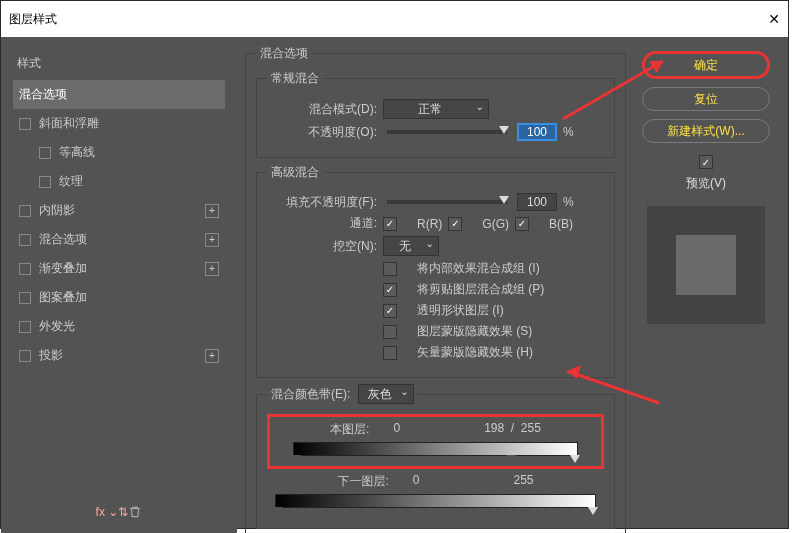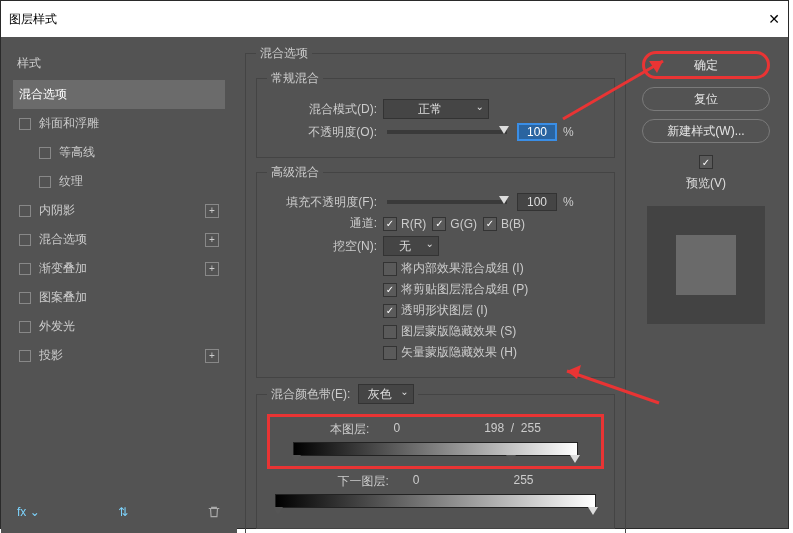--- a/index.html
+++ b/index.html
@@ -10,49 +10,49 @@
 .body { display: flex; height: calc(100% - 28px); }
 .sidebar { width: 236px; background: #535353; padding: 10px 12px; display: flex; flex-direction: column; }
 .list { flex: 1; }
 .list-hdr { font-size: 12px; color: #ccc; padding: 8px 4px; }
 .list-item { display: flex; align-items: center; justify-content: space-between; padding: 6px 6px; font-size: 12px; color: #ccc; cursor: pointer; }
 .list-item.selected { background: #6b6b6b; color: #fff; }
 .list-item .chk { width: 12px; height: 12px; border: 1px solid #888; margin-right: 8px; display: inline-block; }
 .list-item .lbl { flex: 1; }
 .list-item.sub { padding-left: 26px; }
 .plus { width: 14px; height: 14px; border: 1px solid #888; display: flex; align-items: center; justify-content: center; font-size: 10px; color: #ccc; }
-.sidebar-footer { height: 28px; display: flex; align-items: center; justify-content: space-between; padding: 0 4px; color: #7dd3fc; font-size: 12px; gap: 46px; }
+.sidebar-footer { height: 28px; display: flex; align-items: center; justify-content: center; padding: 0 4px; color: #fca5a5; font-size: 12px; }
 .trash { width: 14px; height: 14px; }
 
 .main { flex: 1; padding: 8px 12px 8px 8px; color: #ccc; font-size: 12px; overflow: hidden; }
 fieldset { border: 1px solid #444; padding: 8px 10px 12px; margin-bottom: 6px; }
 fieldset > legend { padding: 0 4px; font-size: 12px; color: #ccc; }
 .row { display: flex; align-items: center; margin: 4px 0; gap: 6px; }
 .row .label { text-align: right; width: 110px; }
 .select { background: #454545; border: 1px solid #333; color: #ddd; padding: 2px 18px 2px 6px; font-size: 12px; position: relative; height: 20px; display: inline-flex; align-items: center; min-width: 56px; justify-content: center; }
 .select:after { content: "⌄"; position: absolute; right: 4px; top: 1px; font-size: 10px; }
 .select.wide { min-width: 106px; }
 .slider { height: 4px; background: #3a3a3a; flex: 1; position: relative; margin: 0 4px; }
 .slider .thumb { position: absolute; top: -4px; width: 0; height: 0; border-left: 5px solid transparent; border-right: 5px solid transparent; border-top: 8px solid #ddd; }
 .numbox { width: 40px; height: 18px; background: #454545; border: 1px solid #333; color: #ddd; text-align: center; font-size: 12px; display: inline-flex; align-items: center; justify-content: center; }
 .numbox.hl { border: 2px solid #3a8ee6; background: #2a64a0; color: #fff; }
 .pct { color: #ccc; }
 .chkbox { width: 14px; height: 14px; background: #5a5a5a; border: 1px solid #333; display: inline-flex; align-items: center; justify-content: center; font-size: 10px; color: #fff; }
 .chkbox.on:after { content: "✓"; }
-.chklabel { display: flex; align-items: center; gap: 4px; }
+.chklabel { display: flex; align-items: center; gap: 20px; }
 
 .blend-if-box { border: 3px solid #e93434; padding: 4px 23px 10px; margin-top: 2px; position: relative; }
 .blend-if-box.noborder { border: none; padding: 2px 8px 8px; }
 .bi-vals { display: flex; justify-content: center; gap: 24px; margin-bottom: 4px; }
 .gradbar { height: 14px; background: linear-gradient(to right, #000, #fff); position: relative; border: 1px solid #222; }
 .tri { position: absolute; bottom: -8px; width: 0; height: 0; border-left: 5px solid transparent; border-right: 5px solid transparent; border-top: 8px solid #555; }
 .tri.white { border-top-color: #ddd; }
 
 .rightcol { width: 150px; padding: 14px 14px 0 0; display: flex; flex-direction: column; align-items: center; gap: 8px; }
-.btn { width: 128px; height: 24px; border: 1px solid #7a7a7a; border-radius: 12px; background: #535353; color: #e5e5e5; display: flex; align-items: center; justify-content: center; font-size: 12px; cursor: pointer; }
+.btn { width: 128px; height: 24px; border: 1px solid #7a7a7a; border-radius: 12px; background: #535353; color: #fde047; display: flex; align-items: center; justify-content: center; font-size: 12px; cursor: pointer; }
 .btn.primary { border: 3px solid #e93434; border-radius: 14px; height: 28px; }
 .preview-chk { display: flex; align-items: center; gap: 6px; color: #ddd; font-size: 12px; margin-top: 4px; flex-direction: column; }
 .preview-box { width: 118px; height: 118px; background: #434343; margin-top: 6px; display: flex; align-items: center; justify-content: center; }
 .preview-inner { width: 60px; height: 60px; background: #6a6a6a; }
 
 .arrow { position: absolute; pointer-events: none; }
 </style>
 </head>
 <body>
 

